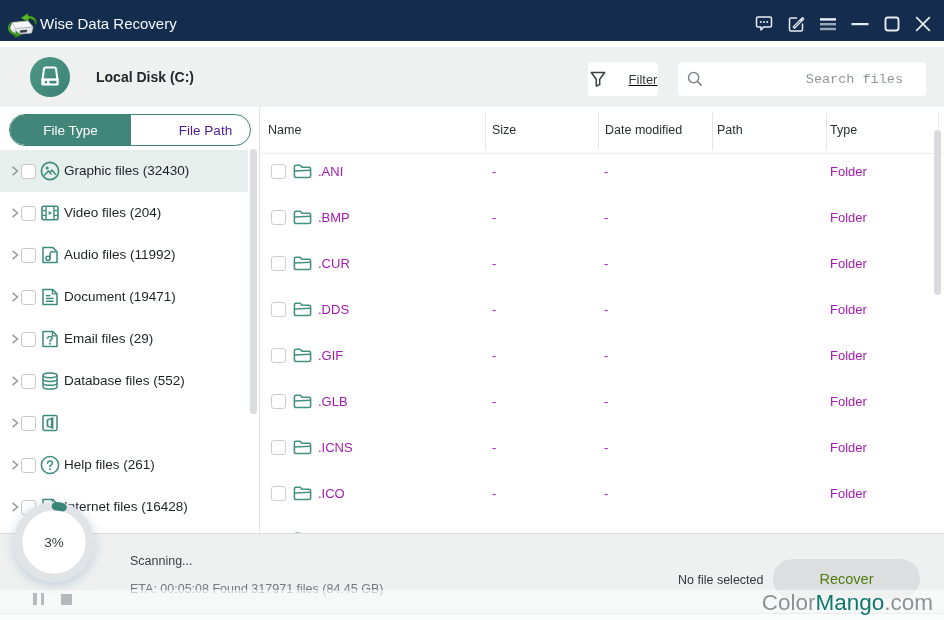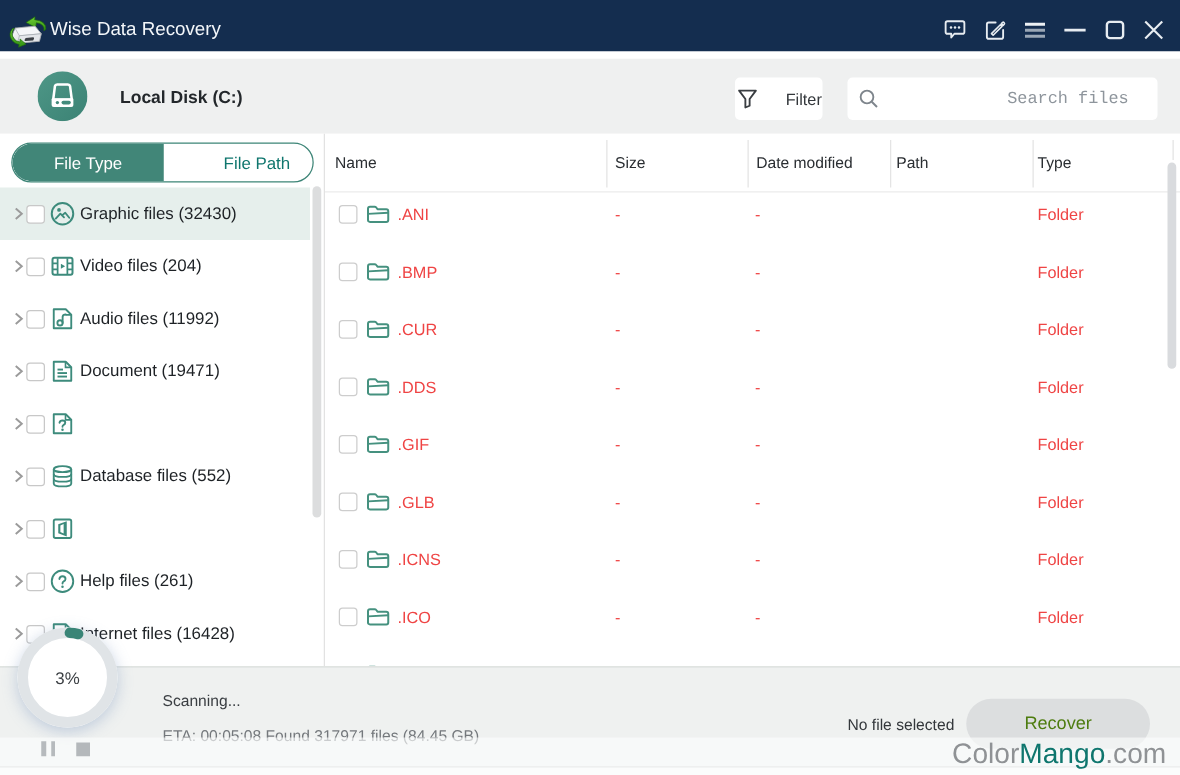--- a/index.html
+++ b/index.html
@@ -16,37 +16,37 @@
   .tb-feedback{left:754px;} .tb-edit{left:786px;} .tb-menu{left:818px;}
   .tb-min{left:850px;} .tb-max{left:882px;} .tb-close{left:913px;}
 
   
   .toolbar{position:absolute;left:0;top:47px;width:944px;height:60px;background:#EFF0F0;}
   .drive-badge{position:absolute;left:30px;top:10px;width:40px;height:40px;}
   .drive-name{position:absolute;left:96px;top:0;height:60px;line-height:60px;
               font-size:14px;font-weight:bold;color:#23272B;}
   .filter-btn{position:absolute;left:588px;top:15px;width:70px;height:34px;background:#FFFFFF;
               border-radius:4px;display:flex;align-items:center;justify-content:center;gap:22px;
-              cursor:pointer;}
+              cursor:pointer;text-decoration:underline;}
   .filter-btn span{font-size:13px;color:#33373B;}
   .search-box{position:absolute;left:678px;top:15px;width:240px;height:34px;background:#FFFFFF;
               border-radius:4px;display:flex;align-items:center;padding-left:8px;}
   .search-box input{border:none;outline:none;font-size:13.5px;color:#a16207;width:190px;
                     margin-left:7px;background:transparent;font-family:Liberation Mono, monospace;text-align:right;}
   .search-box input::placeholder{color:#8E959C;}
 
   
   .sidebar{position:absolute;left:0;top:107px;width:260px;height:426px;background:#FFFFFF;
            border-right:1px solid #E2E2E2;box-sizing:border-box;}
   .seg{position:absolute;left:9px;top:7px;width:242px;height:32px;border:1.5px solid #3D8577;
        border-radius:17px;box-sizing:border-box;background:#fff;display:flex;overflow:hidden;}
   .seg-left{width:121px;height:100%;background:#418678;color:#FFFFFF;border-radius:15px 0 0 15px;
             display:flex;align-items:center;justify-content:center;font-size:13.5px;cursor:pointer;}
   .seg-right{flex:1;display:flex;align-items:center;justify-content:center;font-size:13.5px;
-             color:#0f766e;cursor:pointer;padding-left:30px;}
+             color:#4c1d95;cursor:pointer;padding-left:30px;}
   .cat-list{position:absolute;left:0;top:43px;width:260px;}
   .cat-row{position:relative;width:248px;height:42px;cursor:pointer;}
   .cat-row.selected{background:#E6EFEC;}
   .cat-chevron{position:absolute;left:10px;top:16px;width:10px;height:10px;}
   .cat-check{position:absolute;left:21px;top:14px;width:13px;height:13px;background:#fff;
              border:1px solid #C8C8C8;border-radius:3px;}
   .cat-ico{position:absolute;left:40px;top:11px;width:20px;height:20px;}
   .cat-label{position:absolute;left:64px;top:0;height:42px;line-height:42px;font-size:13.5px;
              color:#1E2226;white-space:nowrap;}
   .side-scroll{position:absolute;left:250px;top:42px;width:7px;height:265px;background:#DCDDDE;
@@ -54,21 +54,21 @@
 
   
   .main{position:absolute;left:260px;top:107px;width:684px;height:426px;background:#fff;overflow:hidden;}
   .thead{position:relative;width:684px;height:47px;border-bottom:1px solid #ECECEC;box-sizing:border-box;}
   .th{position:absolute;top:0;height:47px;line-height:47px;font-size:12.5px;color:#2A2E32;}
   .th-sep{position:absolute;top:5px;height:38px;width:1px;background:#E4E4E4;}
   .trow{position:relative;width:684px;height:46px;}
   .row-check{position:absolute;left:11px;top:10px;width:13px;height:13px;background:#fff;
              border:1px solid #CDCDCD;border-radius:3px;}
   .row-folder{position:absolute;left:33px;top:8px;width:19px;height:19px;}
-  .cell{position:absolute;top:0;height:36px;line-height:36px;font-size:13px;color:#ef4444;}
+  .cell{position:absolute;top:0;height:36px;line-height:36px;font-size:13px;color:#a21caf;}
   .main-scroll{position:absolute;left:674px;top:23px;width:7px;height:165px;background:#D9DBDE;
                border-radius:4px;}
 
   
   .statusbar{position:absolute;left:0;top:533px;width:944px;height:87px;background:#EFF1F0;
              border-top:1px solid #DADEDC;box-sizing:border-box;}
   .scan-label{position:absolute;left:130px;top:20px;font-size:12.5px;color:#3A3E42;}
   .eta-label{position:absolute;left:130px;top:48px;font-size:12.5px;color:#74787C;}
   .sel-label{position:absolute;left:678px;top:39px;font-size:12.5px;color:#33373B;}
   .recover-btn{position:absolute;left:773px;top:25px;width:147px;height:40px;background:#DCDEDF;
@@ -290,20 +290,21 @@
           <div class="cat-label">Document (19471)</div>
         </div>
         <div class="cat-row">
           <svg class="cat-chevron" viewBox="0 0 10 10">
             <path d="M2.6 0.8 L7.4 5 L2.6 9.2" fill="none" stroke="#9B9B9B" stroke-width="1.6"></path>
           </svg>
           <div class="cat-check"></div>
           <svg class="cat-ico" viewBox="0 0 20 20">
             <use href="#email-files-icon"></use>
           </svg>
+          <div class="cat-label">Email files (29)</div>
         </div>
         <div class="cat-row">
           <svg class="cat-chevron" viewBox="0 0 10 10">
             <path d="M2.6 0.8 L7.4 5 L2.6 9.2" fill="none" stroke="#9B9B9B" stroke-width="1.6"></path>
           </svg>
           <div class="cat-check"></div>
           <svg class="cat-ico" viewBox="0 0 20 20">
             <use href="#database-files-icon"></use>
           </svg>
           <div class="cat-label">Database files (552)</div>

